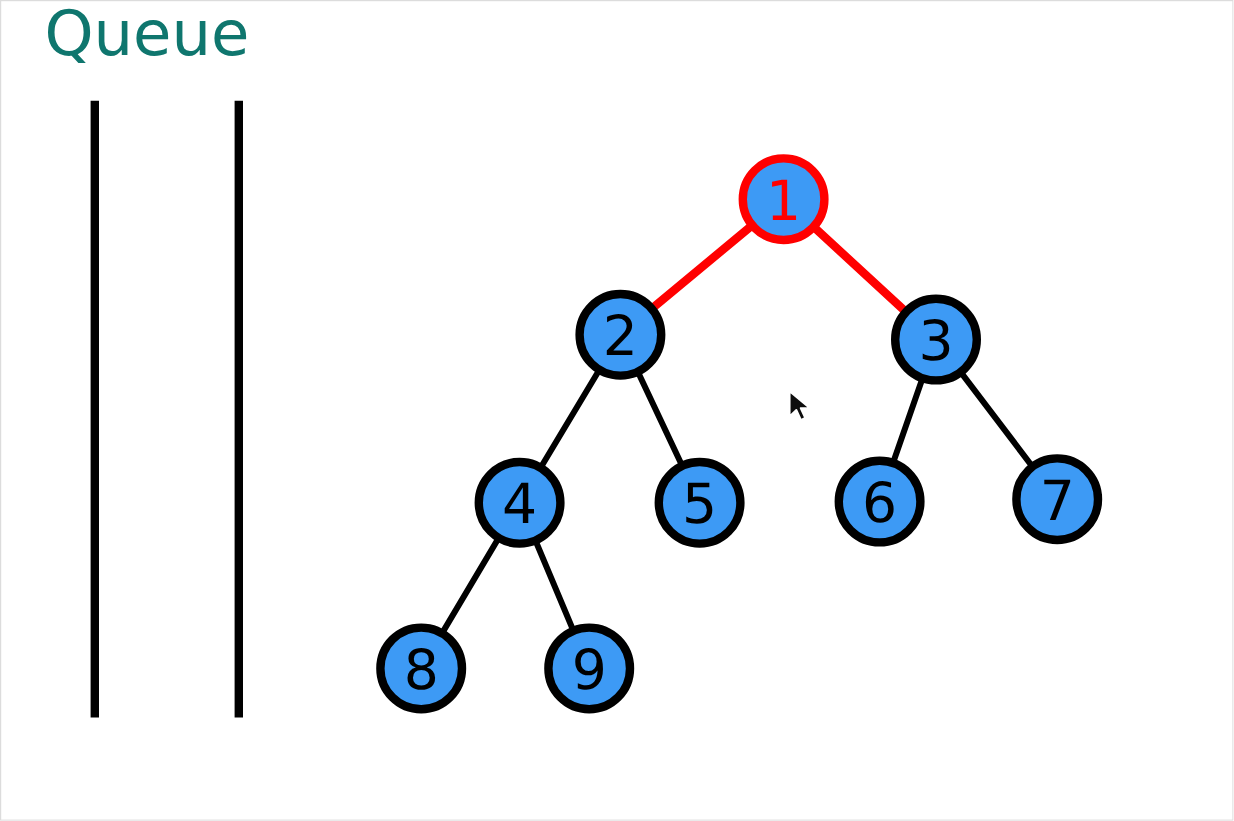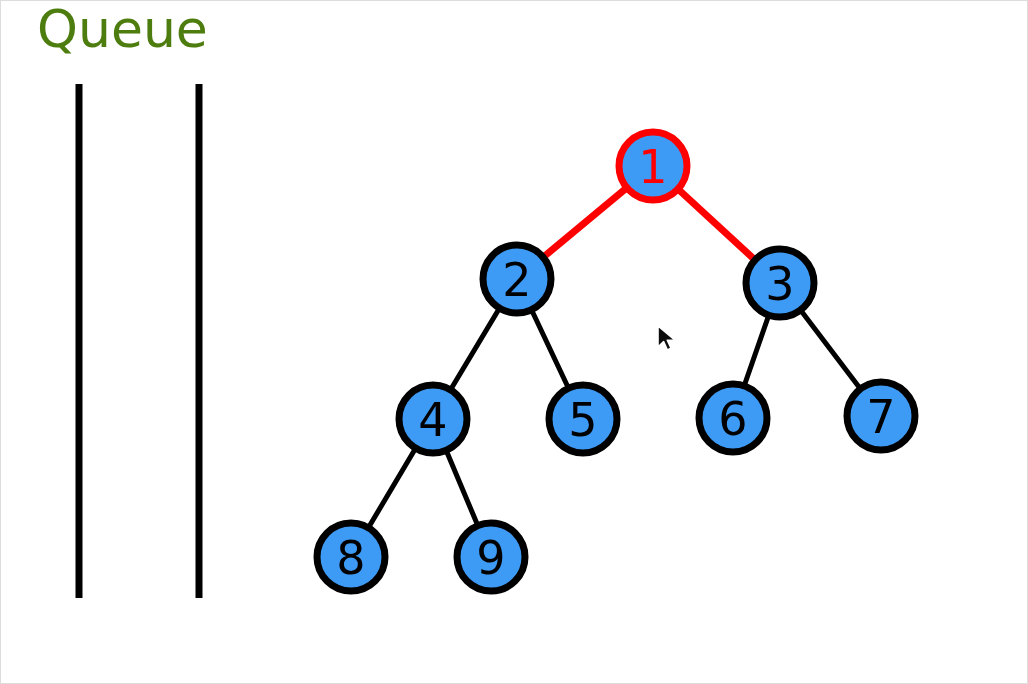--- a/index.html
+++ b/index.html
@@ -27,21 +27,21 @@
     height: 684px;
     display: block;
   }
   .queue-title {
     position: absolute;
     left: 36px;
     top: 2px;
     font-family: "DejaVu Sans", sans-serif;
     font-size: 52px;
     line-height: 1.0;
-    color: #4d7c0f;
+    color: #0f766e;
     letter-spacing: 0px;
     white-space: nowrap;
     user-select: none;
   }
   .node-label {
     font-family: "DejaVu Sans", sans-serif;
     font-size: 46px;
     dominant-baseline: central;
     text-anchor: middle;
     user-select: none;

